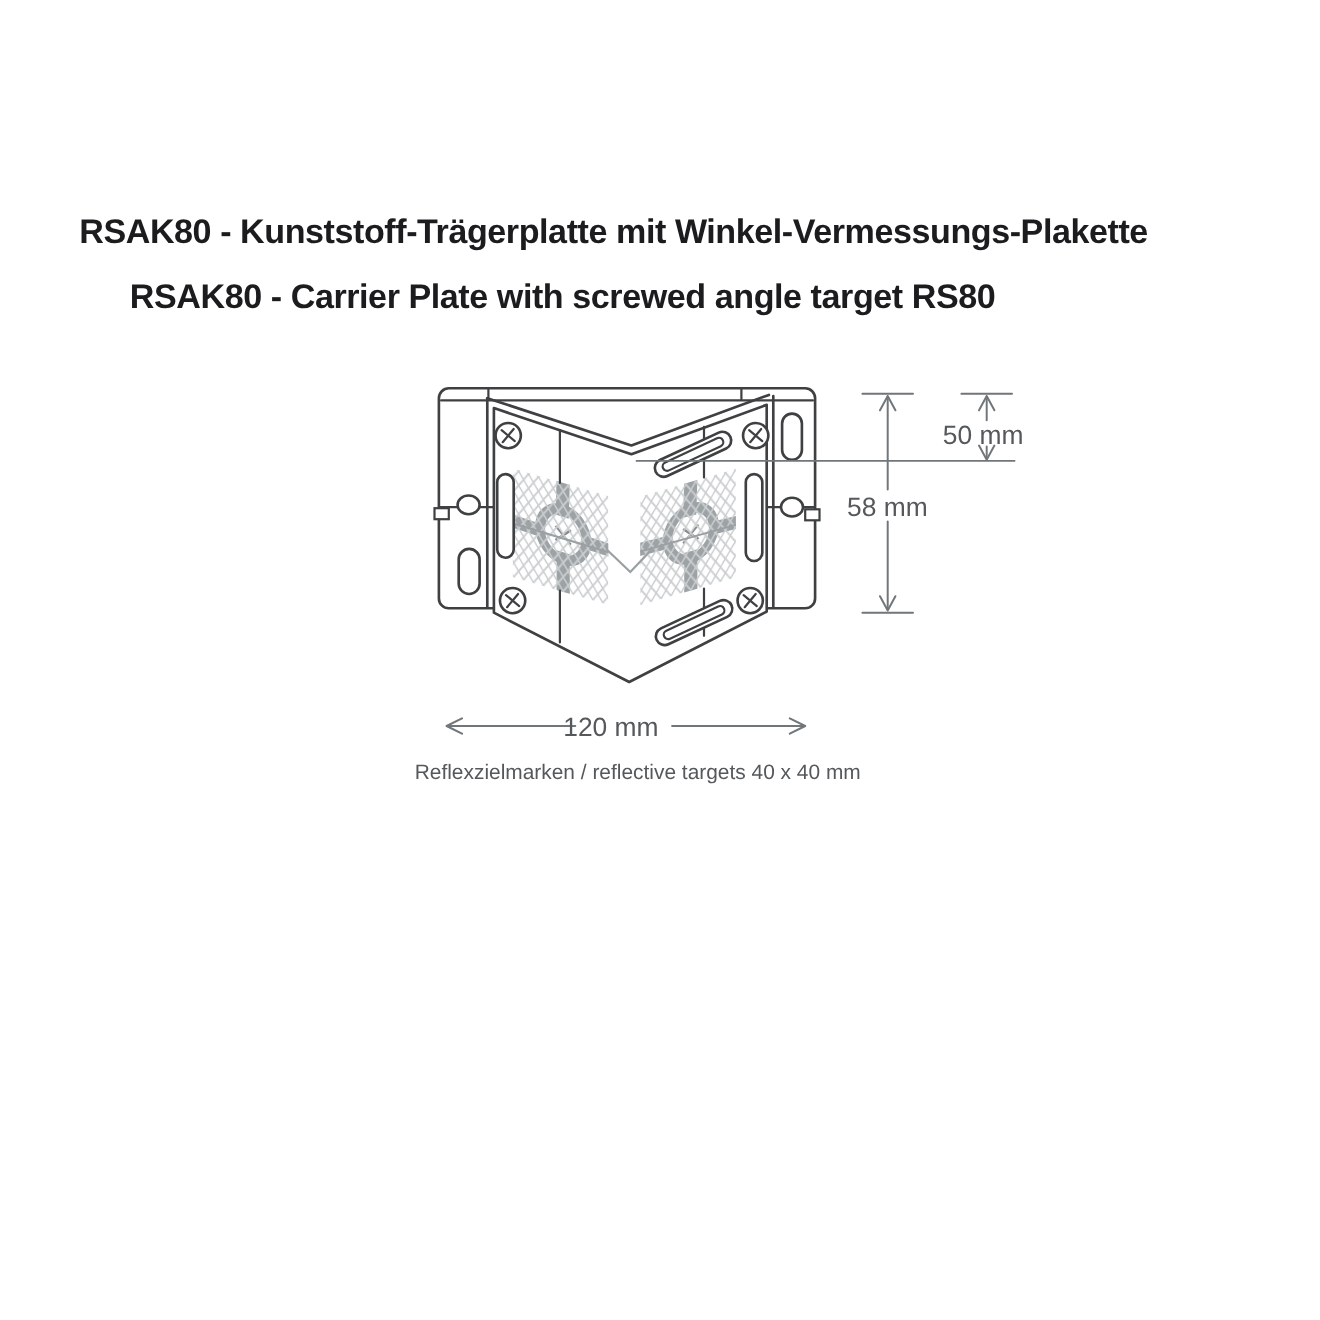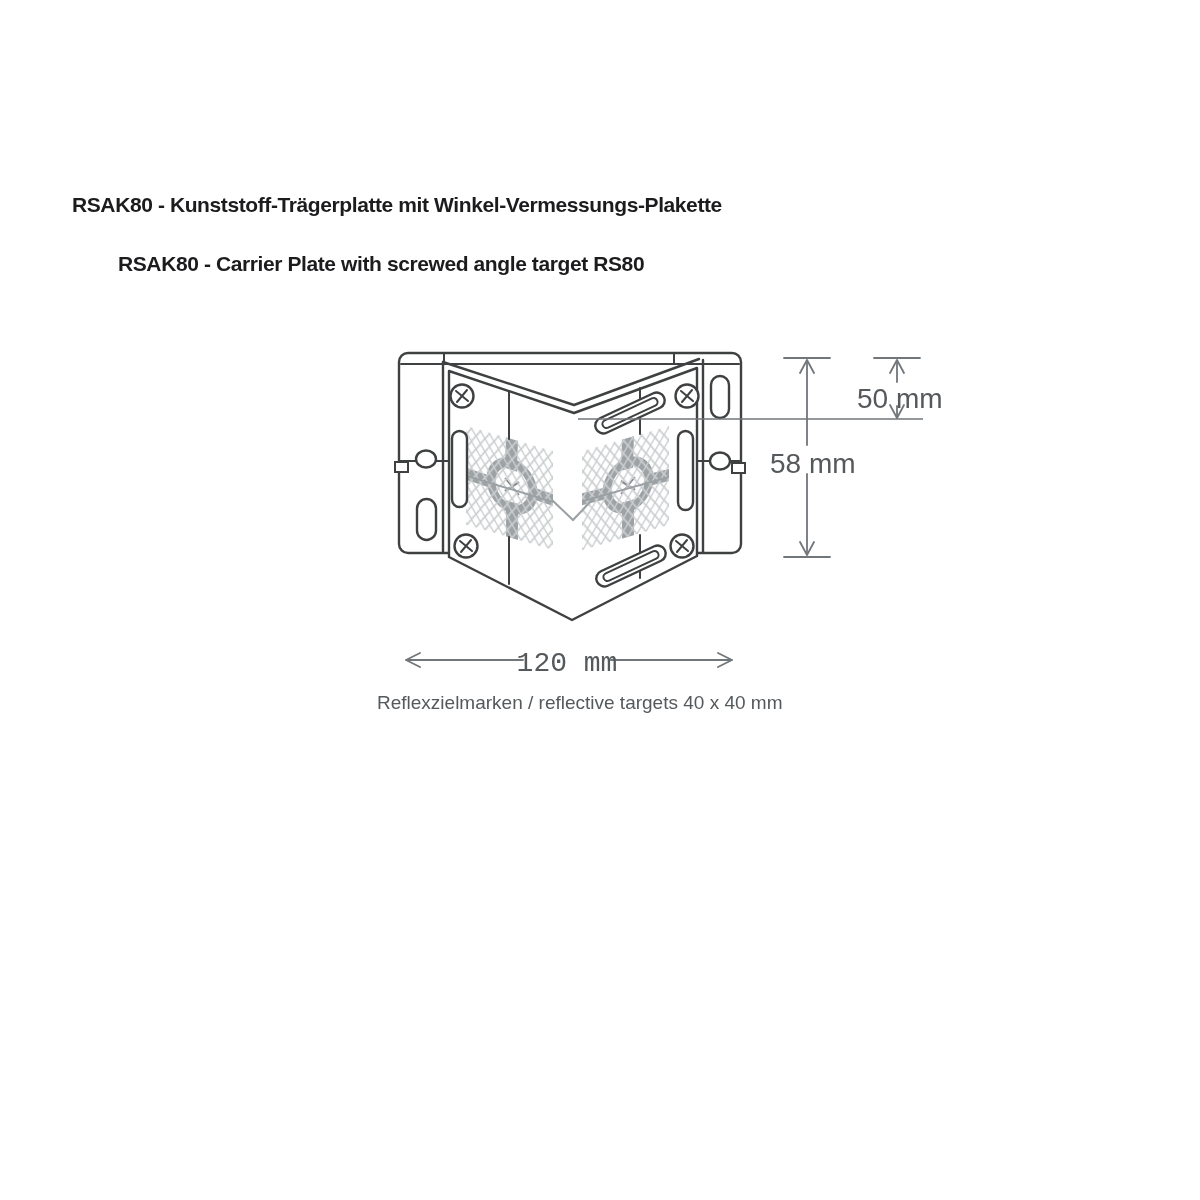--- a/index.html
+++ b/index.html
@@ -3,29 +3,29 @@
 <meta charset="utf-8">
 <style>
   :root{
     --ink:#1c1c1e; --line:#3e4041; --dim:#71767a; --label:#55595c;
     --hatch:#cbced0; --mark:#9da2a5; --markx:#84888b; --crack:#9aa0a3;
   }
   html,body{margin:0;padding:0;background:#fff;}
   .page{position:relative;width:1200px;height:1200px;background:#fff;overflow:hidden;
         font-family:"Liberation Sans",sans-serif;}
   .title{position:absolute;left:72px;margin:0;color:var(--ink);
-         font-size:21px;font-weight:700;letter-spacing:-0.4px;white-space:nowrap;}
+         font-size:31px;font-weight:700;letter-spacing:-0.4px;white-space:nowrap;}
   .title-de{top:193px;}
   .title-en{top:252px;margin-left:46px;}
   .fig-svg{position:absolute;left:0;top:0;width:1200px;height:1200px;}
-  .dim-label{position:absolute;color:var(--label);font-size:28px;
-             text-align:center;white-space:nowrap;}
+  .dim-label{position:absolute;color:var(--label);font-size:24px;
+             white-space:nowrap;}
   .lbl-50{left:857px;top:383px;width:80px;}
   .lbl-75{left:770px;top:448px;width:80px;}
-  .lbl-120{left:512px;top:648px;width:110px;font-family:Liberation Mono, monospace;}
+  .lbl-120{left:512px;top:648px;width:110px;}
   .caption{position:absolute;left:377px;top:692px;color:var(--label);
            font-size:19px;white-space:nowrap;}
   
   .draw{stroke:var(--line);fill:none;stroke-width:2.4;stroke-linejoin:round;stroke-linecap:round;}
   .draw-thin{stroke:var(--line);fill:none;stroke-width:2;stroke-linecap:round;}
   .wfill{fill:#fff;}
   .dimline{stroke:var(--dim);fill:none;stroke-width:1.8;stroke-linecap:round;}
   .refline{stroke:var(--dim);fill:none;stroke-width:1.6;}
   .hatch-line{stroke:var(--hatch);stroke-width:1.5;fill:none;}
   .mark{stroke:var(--mark);fill:none;}

